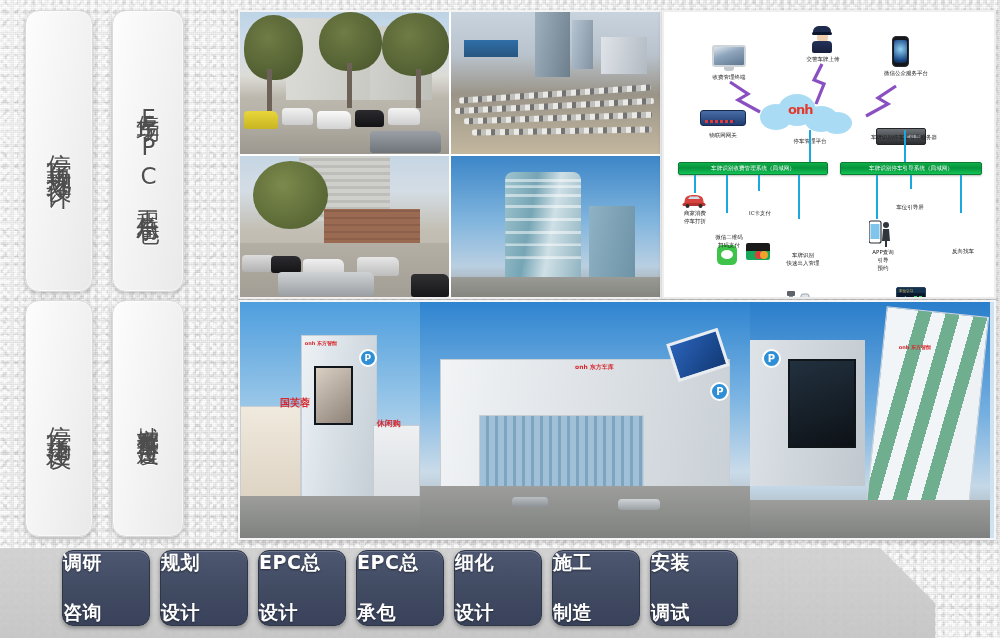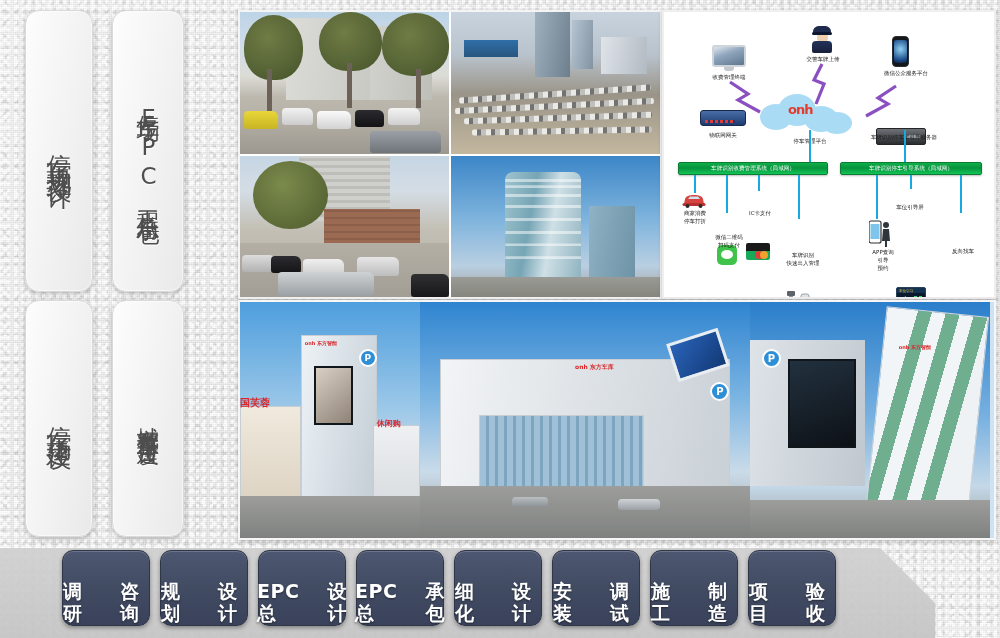--- a/index.html
+++ b/index.html
@@ -178,21 +178,21 @@
     background:linear-gradient(#d0d0d0,#c4c4c4);
     clip-path:polygon(0 0, 880px 0, 935px 55px, 935px 90px, 0 90px);
     opacity:.92;
   }
   .steps{position:absolute;left:0;top:0;width:1000px;height:100px;display:flex;align-items:center;gap:10px;padding-left:62px;box-sizing:border-box;}
   .step{
     width:86px;height:74px;border-radius:11px;
     background:linear-gradient(#4d5771 0%,#414b62 50%,#39425a 100%);
     border:1px solid #2e3648;
     box-shadow:0 2px 4px rgba(0,0,0,.35), 0 1px 0 rgba(255,255,255,.18) inset;
-    display:flex;flex-direction:row;align-items:flex-end;justify-content:center;
+    display:flex;flex-direction:column;align-items:flex-start;justify-content:center;
     color:#ffffff;font-family:"DejaVu Sans","Liberation Sans",sans-serif;
     font-size:21px;font-weight:700;line-height:1.15;letter-spacing:.5px;
     text-shadow:0 1px 2px rgba(0,0,0,.45);
     gap:28px;
   }
   .step .l2{display:block;}
   .step.small{font-size:19px;}
 </style>
 </head>
 <body>
@@ -392,21 +392,21 @@
 
 <div class="renderstrip">
 
   <div class="rnd a">
     <div class="twr" style="left:34%;top:14%;width:42%;height:78%;"></div>
     <div class="twr" style="left:0%;top:44%;width:34%;height:48%;background:linear-gradient(#f0e9dd,#d9cfbe);"></div>
     <div class="twr" style="left:74%;top:52%;width:26%;height:40%;background:linear-gradient(#eef0f2,#d5d9dd);"></div>
     <span class="brandred" style="position:absolute;left:36%;top:16%;font-size:5px;">onh 东方智能</span>
     <div class="pcircle" style="position:absolute;left:66%;top:20%;width:14px;height:14px;font-size:9px;">P</div>
     <div class="billboard" style="left:41%;top:27%;width:22%;height:25%;background:linear-gradient(140deg,#d9cfc3,#8f8378);"></div>
-    <span style="position:absolute;left:0;top:40%;font-size:10px;color:#d8272c;font-family:'DejaVu Sans',sans-serif;font-weight:700;">国芙蓉</span>
+    <span style="position:absolute;left:0;top:40%;font-size:10px;color:#d8272c;font-family:'DejaVu Sans',sans-serif;font-weight:700;padding-left:40px;">国芙蓉</span>
     <span style="position:absolute;left:76%;top:49%;font-size:8px;color:#d8272c;font-family:'DejaVu Sans',sans-serif;font-weight:700;">休闲购</span>
     <div class="ground" style="height:18%;"></div>
   </div>
 
   <div class="rnd b">
     <div class="twr" style="left:6%;top:24%;width:88%;height:58%;background:linear-gradient(100deg,#f2f4f6,#c9d0d6);"></div>
     <div class="twr" style="left:18%;top:48%;width:50%;height:34%;background:repeating-linear-gradient(90deg,#9fc0d6 0 6px,#7ea5c0 6px 9px);"></div>
     <span class="brandred" style="position:absolute;left:47%;top:26%;font-size:6px;">onh 东方车库</span>
     <div style="position:absolute;left:76%;top:14%;width:48px;height:34px;background:linear-gradient(140deg,#2a62b8,#123a76);transform:rotate(-18deg);border:3px solid #e9edf1;"></div>
     <div class="pcircle" style="position:absolute;left:88%;top:34%;width:15px;height:15px;font-size:10px;">P</div>
@@ -442,25 +442,21 @@
     </div>
     <div class="step small">
       <span>EPC总</span>
       <span class="l2">承包</span>
     </div>
     <div class="step small">
       <span>细化</span>
       <span class="l2">设计</span>
     </div>
     <div class="step small">
+      <span>施工</span>
+      <span class="l2">制造</span>
+    </div>
+    <div class="step small">
       <span>安装</span>
       <span class="l2">调试</span>
     </div>
-    <div class="step small">
-      <span>施工</span>
-      <span class="l2">制造</span>
-    </div>
-    <div class="step small">
-      <span>项目</span>
-      <span class="l2">验收</span>
-    </div>
   </div>
 </div>
 
 </body></html>

